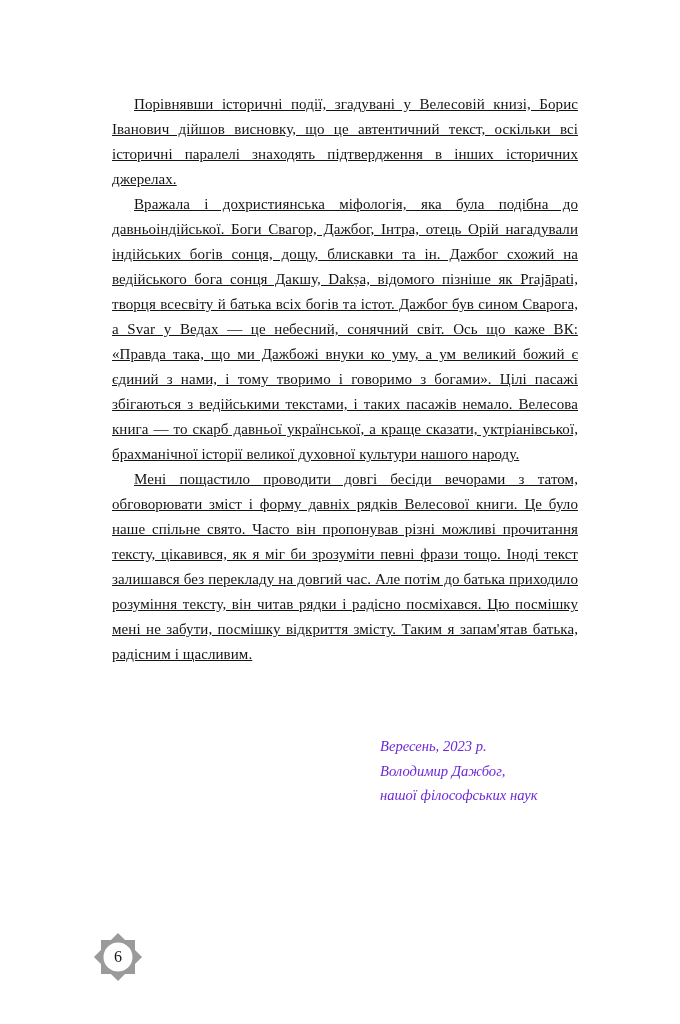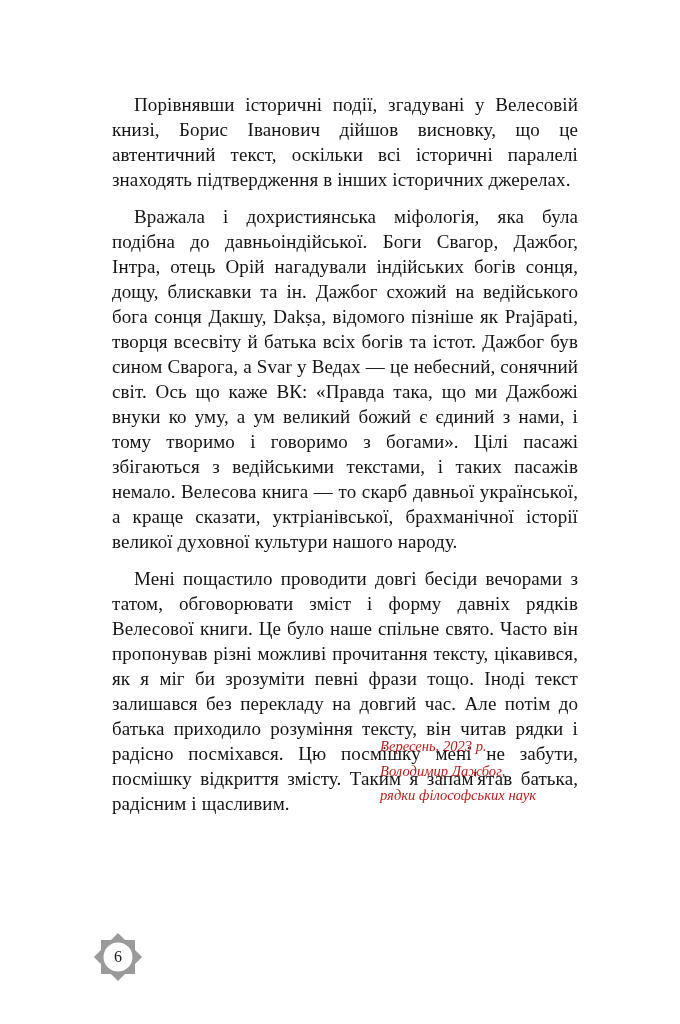--- a/index.html
+++ b/index.html
@@ -29,42 +29,43 @@
     position: absolute;
     left: 112px;
     top: 92px;
     width: 466px;
   }
 
   .para {
     margin: 0;
     text-indent: 22px;
     text-align: justify;
-    font-size: 19px;
+    font-size: 15px;
     line-height: 25.0px;
     letter-spacing: 0.005em;
     word-spacing: 0.005em;
     hyphens: manual;
+    text-decoration: underline;
     -webkit-hyphens: manual;
   }
 
   .para + .para {
-    margin-top: 12px;
+    margin-top: 0;
   }
 
   
   .signature {
     position: absolute;
     left: 380px;
     top: 734px;
     width: 230px;
     font-style: italic;
     font-size: 14.6px;
     line-height: 24.6px;
-    color: #b91c1c;
+    color: #6d28d9;
     text-align: left;
   }
   .signature .sig-line {
     display: block;
     white-space: nowrap;
   }
 
   
   .folio {
     position: absolute;
@@ -100,21 +101,21 @@
 
   <div class="text-column">
     <p class="para">Порівнявши історичні події, згадувані у Велесовій книзі, Борис Іванович дійшов висновку, що це автентичний текст, оскільки всі історичні паралелі знаходять підтвердження в інших історичних джерелах.</p>
     <p class="para">Вражала і дохристиянська міфологія, яка була подібна до давньоіндійської. Боги Свагор, Дажбог, Інтра, отець Орій нагадували індійських богів сонця, дощу, блискавки та ін. Дажбог схожий на ведійського бога сонця Дакшу, Dakṣa, відомого пізніше як Prajāpati, творця всесвіту й батька всіх богів та істот. Дажбог був сином Сварога, а Svar у Ведах — це небесний, сонячний світ. Ось що каже ВК: «Правда така, що ми Дажбожі внуки ко уму, а ум великий божий є єдиний з нами, і тому творимо і говоримо з богами». Цілі пасажі збігаються з ведійськими текстами, і таких пасажів немало. Велесова книга — то скарб давньої української, а краще сказати, уктріанівської, брахманічної історії великої духовної культури нашого народу.</p>
     <p class="para">Мені пощастило проводити довгі бесіди вечорами з татом, обговорювати зміст і форму давніх рядків Велесової книги. Це було наше спільне свято. Часто він пропонував різні можливі прочитання тексту, цікавився, як я міг би зрозуміти певні фрази тощо. Іноді текст залишався без перекладу на довгий час. Але потім до батька приходило розуміння тексту, він читав рядки і радісно посміхався. Цю посмішку мені не забути, посмішку відкриття змісту. Таким я запам'ятав батька, радісним і щасливим.</p>
   </div>
 
   <div class="signature">
     <span class="sig-line">Вересень, 2023 р.</span>
     <span class="sig-line">Володимир Дажбог,</span>
-    <span class="sig-line">рядки філософських наук</span>
+    <span class="sig-line">нашої філософських наук</span>
   </div>
 
   <div class="folio">
     <svg viewBox="0 0 72 72" xmlns="http://www.w3.org/2000/svg">
       <g>
         <rect x="19" y="19" width="34" height="34" fill="#9a9a9a"></rect>
         <rect x="19" y="19" width="34" height="34" fill="#9a9a9a" transform="rotate(45 36 36)"></rect>
         <circle cx="36" cy="36" r="14.5" fill="#ffffff"></circle>
       </g>
     </svg>

